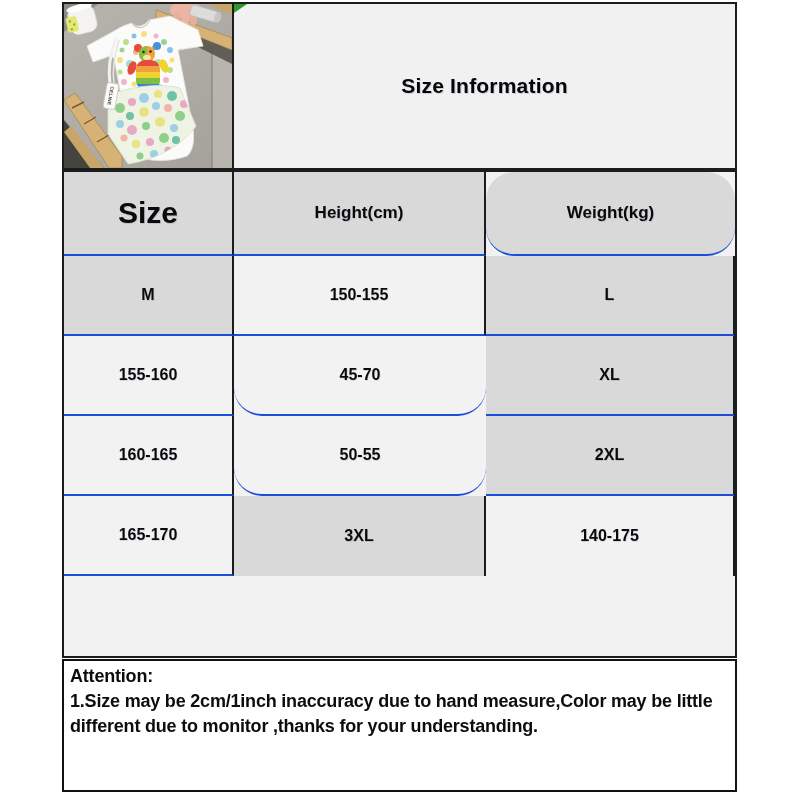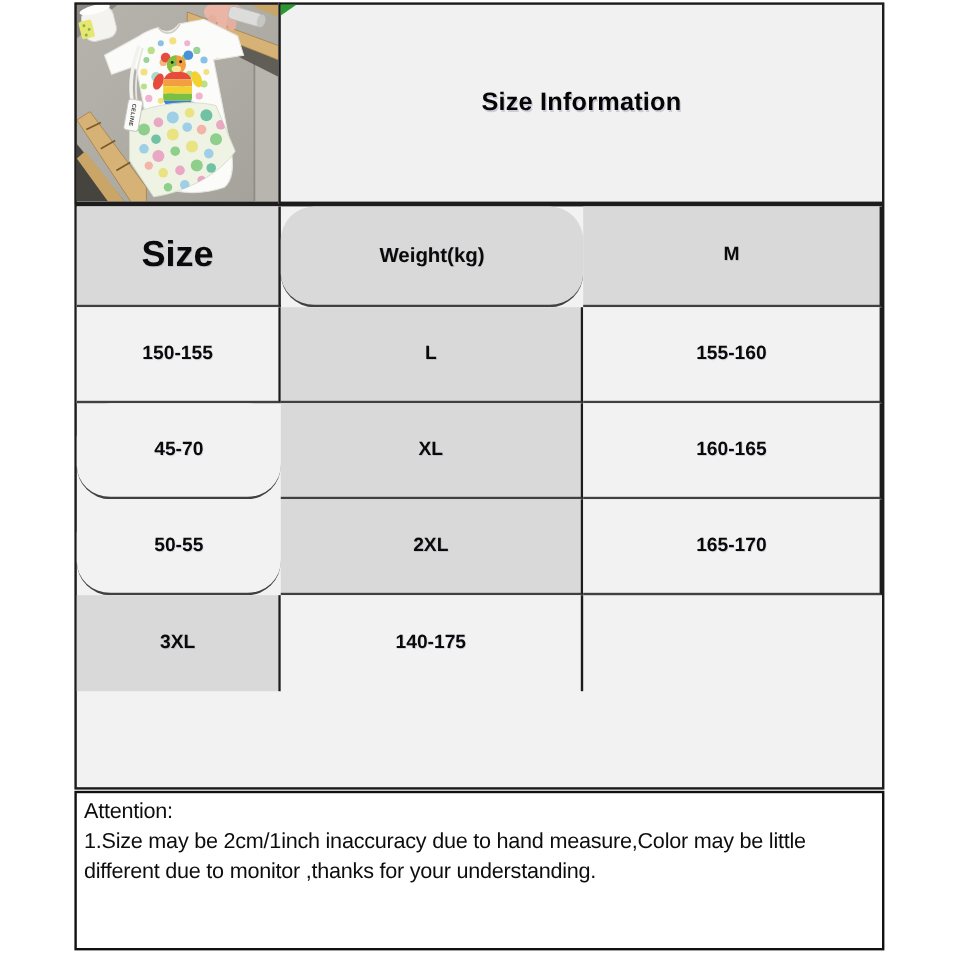--- a/index.html
+++ b/index.html
@@ -46,21 +46,21 @@
     width: 671px; height: 484px;
     border: 2px solid #1c1c1c;
     display: grid;
     grid-template-columns: 170px 252px 249px;
     grid-template-rows: 84px repeat(5, 80px);
     background: #f2f2f2;
   }
   .cell {
     box-sizing: border-box;
     border-right: 2px solid #1c1c1c;
-    border-bottom: 2px solid #404040;
+    border-bottom: 2px solid #1d4ed8;
     display: flex; align-items: center; justify-content: center;
     background: #f2f2f2;
     font-weight: bold;
     text-shadow: 0.6px 0.6px 0 rgba(50,50,130,0.15);
   }
   .cell.last-col { border-right: none; border-radius: 28px; }
   .cell.last-row { border-bottom: none; }
   .cell.head { background: #d9d9d9; font-size: 17px; }
   .cell.head.size-head { font-size: 30px; }
   .cell.size-col { background: #d9d9d9; font-size: 16px; }
@@ -68,20 +68,21 @@
 
   
   .attention-box {
     position: absolute; left: 62px; top: 659px;
     width: 675px; height: 133px;
     border: 2px solid #111; box-sizing: border-box;
     background: #ffffff;
     padding: 3px 6px;
     font-size: 18px; line-height: 25px; letter-spacing: -0.2px;
     color: #0d0d0d;
+    font-weight: bold;
   }
   .attention-box .line { margin: 0; }
 </style>
 </head>
 <body>
 
 <div class="sheet">
 
   <div class="photo-cell">
     <svg viewBox="0 0 168 164" preserveAspectRatio="none">
@@ -236,20 +237,21 @@
   </div>
 
   <div class="title-cell">
     <div class="corner-marker"></div>
     <div class="title-text">Size Information</div>
   </div>
 
   <div class="size-table">
 
     <div class="cell head size-head">Size</div>
+    <div class="cell head">Height(cm)</div>
     <div class="cell head last-col">Weight(kg)</div>
 
     <div class="cell size-col">M</div>
     <div class="cell val">150-155</div>
 
     <div class="cell size-col">L</div>
     <div class="cell val">155-160</div>
     <div class="cell val last-col">45-70</div>
 
     <div class="cell size-col">XL</div>

